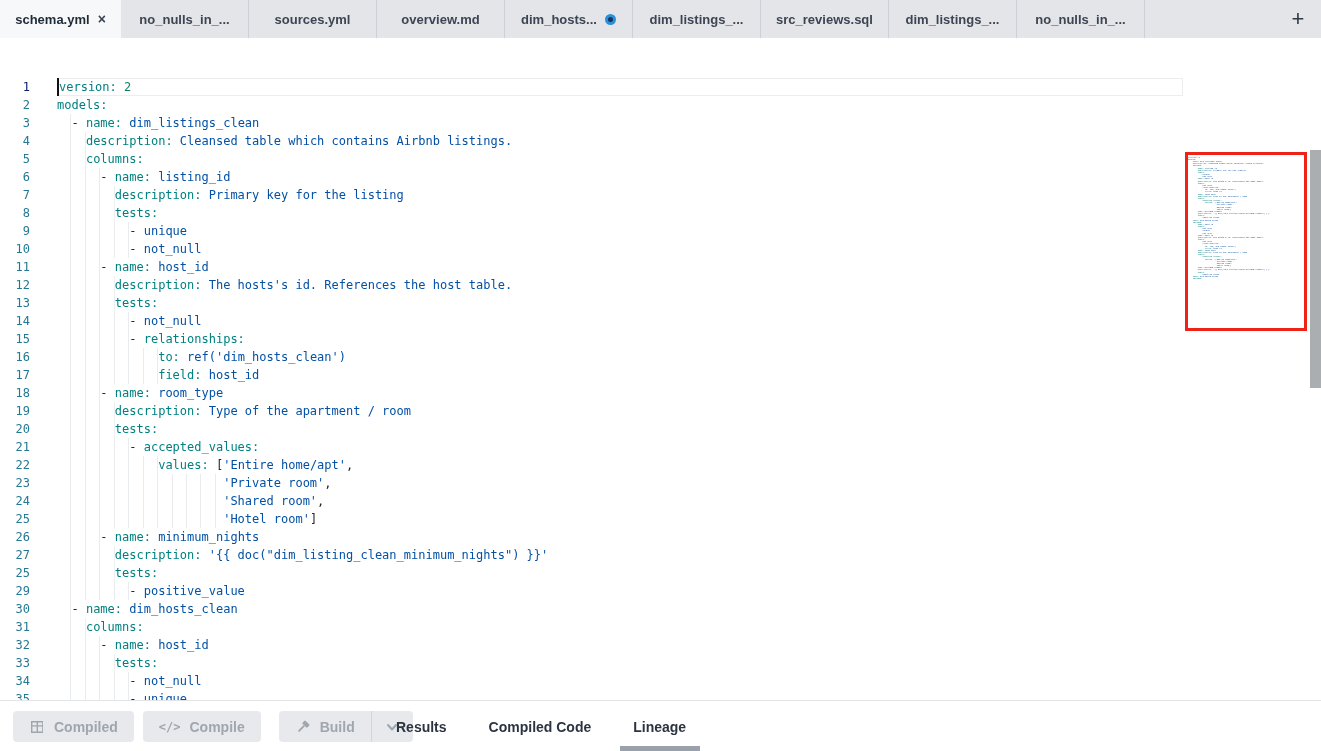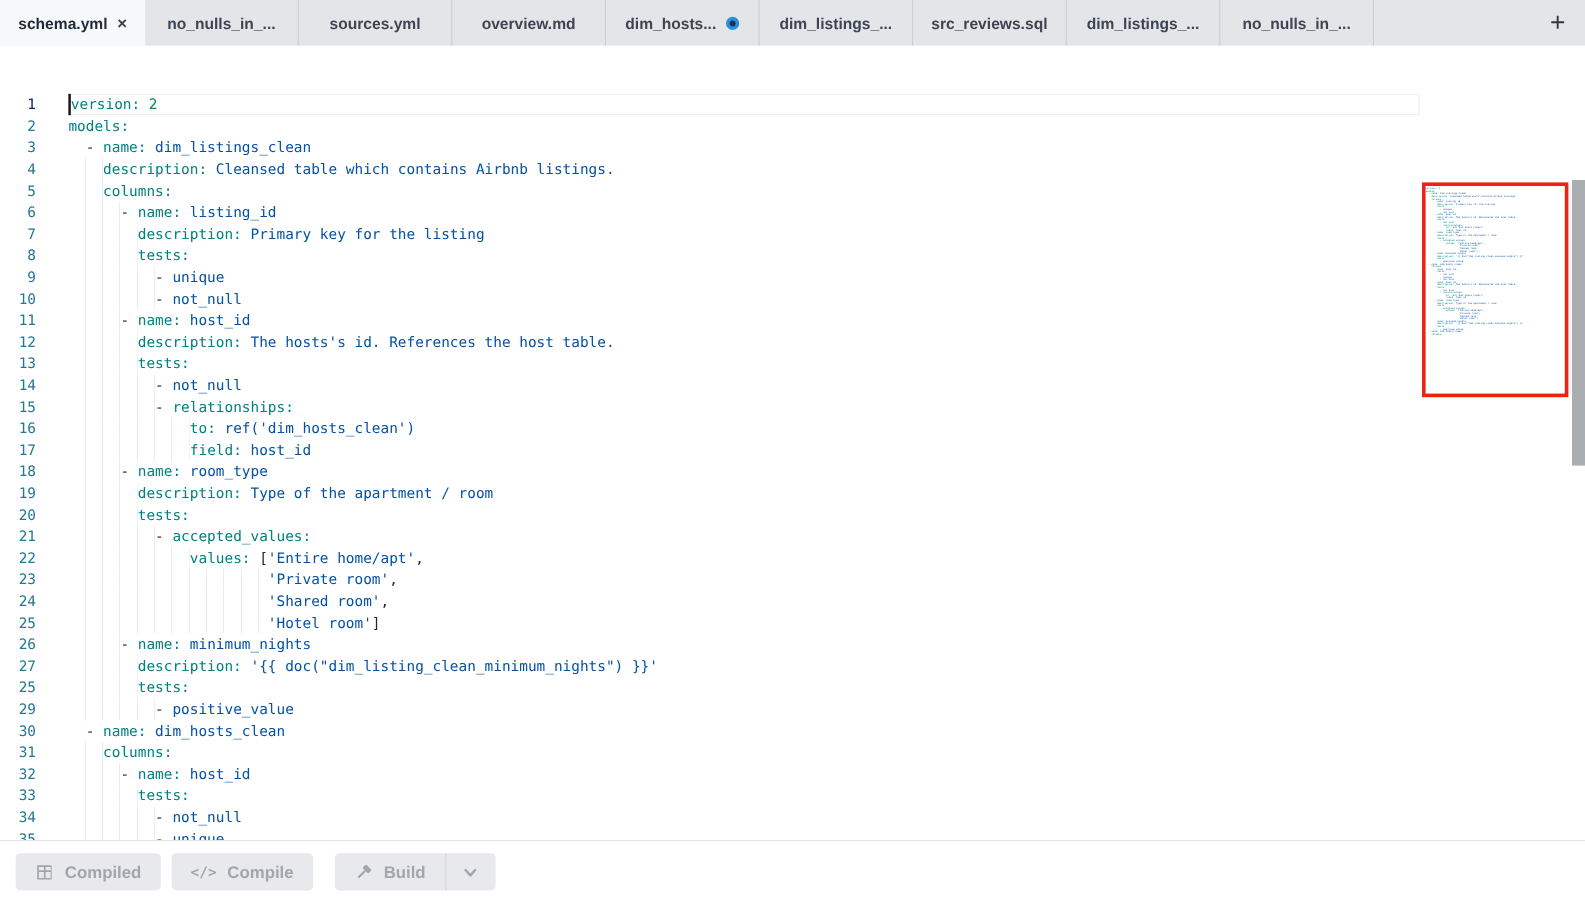--- a/index.html
+++ b/index.html
@@ -350,15 +350,27 @@
             </span>
             <span>Build</span>
           </button>
           <div class="chev">
             <svg width="14" height="14" viewBox="0 0 14 14">
               <polyline points="3,5 7,9.5 11,5" stroke-linecap="round" stroke-linejoin="round"></polyline>
             </svg>
           </div>
         </div>
       </div>
+    <div class="btabs" id="btabs">
+        <div class="btab">
+          <span>Results</span>
+        </div>
+        <div class="btab">
+          <span>Compiled Code</span>
+        </div>
+        <div class="btab">
+          <span>Lineage</span>
+          <div class="underline"></div>
+        </div>
+      </div>
   </div>
 
 </div>
 
 </body></html>

